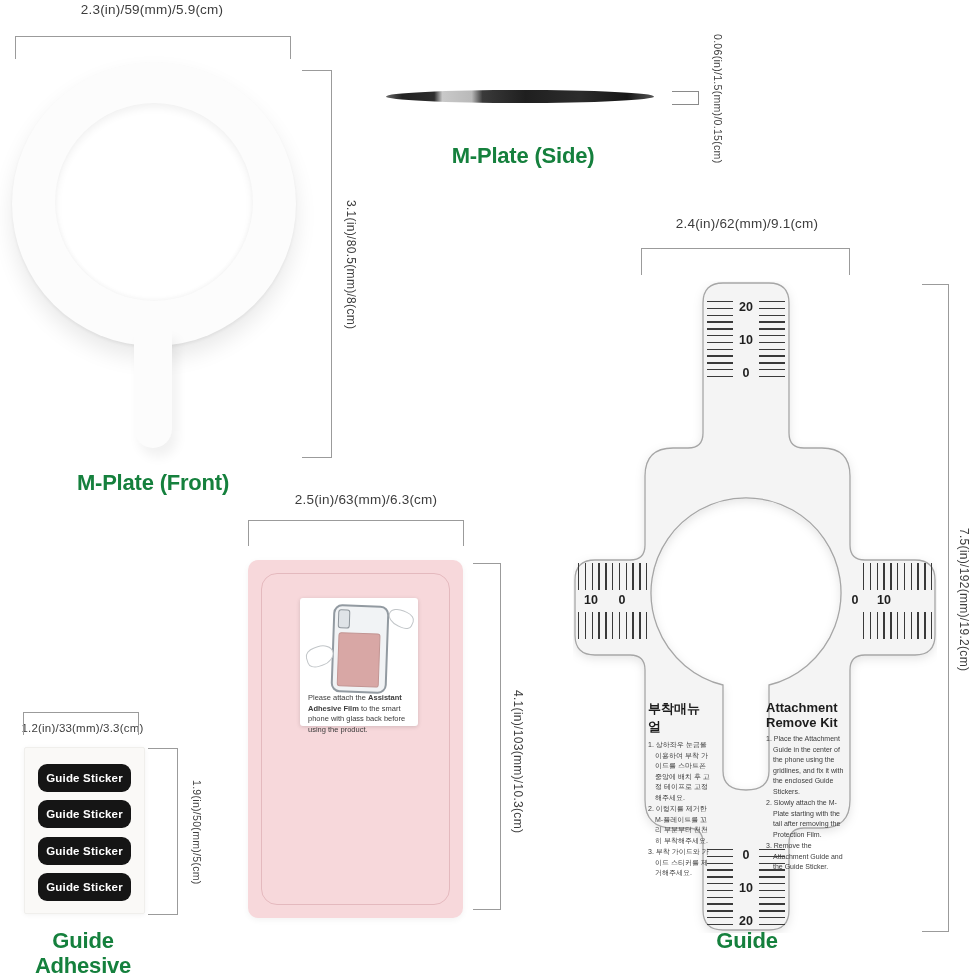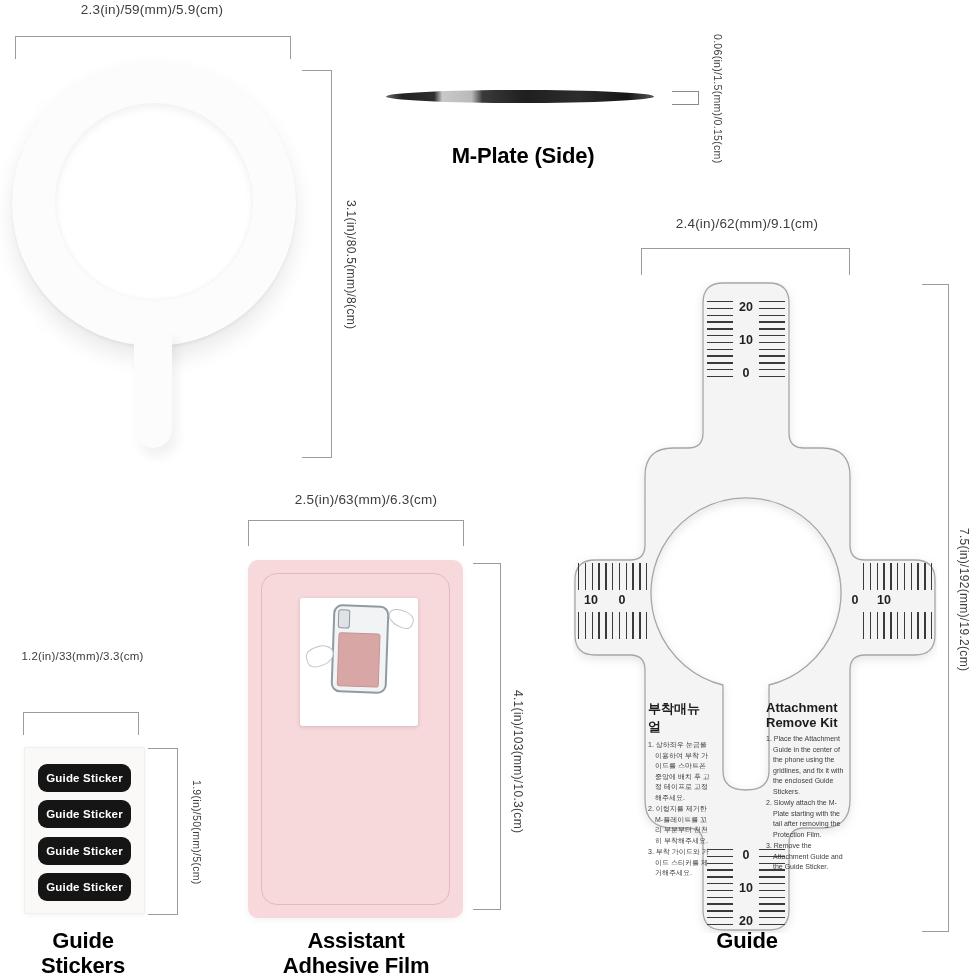--- a/index.html
+++ b/index.html
@@ -6,21 +6,21 @@
   .canvas{position:relative;width:980px;height:980px;background:#ffffff;
           font-family:"Liberation Sans","DejaVu Sans",sans-serif;overflow:hidden;border-radius:6px;}
   .abs{position:absolute;}
   .dim-text{position:absolute;color:#3d3d3d;font-size:13.5px;text-align:center;letter-spacing:.2px;}
   .dim-text.small{font-size:11.5px;}
   .bracket-top{position:absolute;border-top:1px solid #9b9b9b;border-left:1px solid #9b9b9b;border-right:1px solid #9b9b9b;}
   .bracket-right{position:absolute;border-top:1px solid #9b9b9b;border-right:1px solid #9b9b9b;border-bottom:1px solid #9b9b9b;}
   .vtext{position:absolute;writing-mode:vertical-rl;color:#3d3d3d;font-size:12px;
          display:flex;align-items:center;justify-content:center;letter-spacing:.3px;}
   .vtext.small{font-size:10.5px;}
-  .product-label{position:absolute;color:#000000;font-weight:700;font-size:22px;line-height:1.12;text-align:center;letter-spacing:-.2px;}
+  .product-label{position:absolute;color:#15803d;font-weight:700;font-size:22px;line-height:1.12;text-align:center;letter-spacing:-.2px;}
   
   .ring-outer{position:absolute;left:12px;top:62px;width:284px;height:284px;border-radius:50%;
               background:#fcfcfc;box-shadow:0 2px 3px rgba(0,0,0,.05),0 12px 22px rgba(0,0,0,.09);}
   .ring-inner{position:absolute;left:43px;top:41px;width:198px;height:198px;border-radius:50%;
               background:#ffffff;box-shadow:inset 0 4px 9px rgba(0,0,0,.06),inset 0 -2px 4px rgba(0,0,0,.03);}
   .ring-tail{position:absolute;left:134px;top:330px;width:38px;height:118px;background:#fcfcfc;
              border-radius:0 0 19px 19px;box-shadow:5px 9px 12px rgba(0,0,0,.06);}
   
   .side-bar{position:absolute;left:386px;top:90px;width:268px;height:13px;border-radius:50%;
             background:linear-gradient(to right,#6a6a6a 0%,#222 6%,#2e2e2e 18%,#c9c9c9 21%,#b9b9b9 32%,#3a3a3a 36%,#1f1f1f 52%,#2c2c2c 72%,#161616 90%,#555 100%);}
@@ -58,20 +58,21 @@
   <div class="bracket-top" style="left:15px;top:36px;width:274px;height:22px;"></div>
 
   <div class="ring-outer">
     <div class="ring-inner"></div>
   </div>
   <div class="ring-tail"></div>
 
   <div class="bracket-right" style="left:302px;top:70px;width:29px;height:386px;"></div>
   <div class="vtext" style="left:340px;top:78px;width:22px;height:374px;">3.1(in)/80.5(mm)/8(cm)</div>
 
+  <div class="product-label" style="left:28px;top:471px;width:250px;">M-Plate (Front)</div>
 
   <div class="side-bar"></div>
   <div class="thick-bracket"></div>
   <div class="vtext small" style="left:706px;top:20px;width:24px;height:158px;">0.06(in)/1.5(mm)/0.15(cm)</div>
   <div class="product-label" style="left:398px;top:144px;width:250px;">M-Plate (Side)</div>
 
   <div class="dim-text" style="left:645px;top:216px;width:204px;">2.4(in)/62(mm)/9.1(cm)</div>
   <div class="bracket-top" style="left:641px;top:248px;width:207px;height:26px;"></div>
 
   <svg class="abs" style="left:573px;top:281px;" width="364" height="652" viewBox="-2 -2 364 652">
@@ -123,54 +124,53 @@
     <div class="manual-step">3. Remove the Attachment Guide and the Guide Sticker.</div>
   </div>
 
   <div class="bracket-right" style="left:922px;top:284px;width:26px;height:646px;"></div>
   <div class="vtext" style="left:952px;top:430px;width:24px;height:340px;">7.5(in)/192(mm)/19.2(cm)</div>
 
   <div class="product-label" style="left:622px;top:929px;width:250px;">
     <div>Guide</div>
   </div>
 
-  <div class="dim-text small" style="left:10px;top:650px;width:145px;">1.2(in)/33(mm)/3.3(cm)</div>
+  <div class="dim-text small" style="left:10px;top:722px;width:145px;">1.2(in)/33(mm)/3.3(cm)</div>
   <div class="bracket-top" style="left:23px;top:712px;width:114px;height:22px;"></div>
 
   <div class="sticker-sheet">
     <div class="sticker" style="top:16px;">Guide Sticker</div>
     <div class="sticker" style="top:52px;">Guide Sticker</div>
     <div class="sticker" style="top:89px;">Guide Sticker</div>
     <div class="sticker" style="top:125px;">Guide Sticker</div>
   </div>
 
   <div class="bracket-right" style="left:148px;top:748px;width:29px;height:165px;"></div>
   <div class="vtext small" style="left:186px;top:755px;width:22px;height:155px;">1.9(in)/50(mm)/5(cm)</div>
 
   <div class="product-label" style="left:8px;top:929px;width:150px;">
     <div>Guide</div>
-    <div>Stickers</div>
+    <div>Adhesive</div>
   </div>
 
   <div class="dim-text" style="left:266px;top:492px;width:200px;">2.5(in)/63(mm)/6.3(cm)</div>
   <div class="bracket-top" style="left:248px;top:520px;width:214px;height:25px;"></div>
 
   <div class="film">
     <div class="film-inner"></div>
     <div class="film-label">
       <div class="mini-phone">
         <div class="mini-cam"></div>
         <div class="mini-film"></div>
       </div>
       <div class="hand" style="left:6px;top:48px;width:26px;height:18px;border-radius:45% 55% 60% 40%;transform:rotate(-18deg);"></div>
       <div class="hand" style="left:88px;top:12px;width:24px;height:15px;border-radius:55% 45% 40% 60%;transform:rotate(24deg);"></div>
+      <div class="film-caption">
+        <span>Please attach the </span><b>Assistant Adhesive Film</b><span> to the smart phone with glass back before using the product.</span>
+      </div>
     </div>
   </div>
 
   <div class="bracket-right" style="left:473px;top:563px;width:27px;height:345px;"></div>
   <div class="vtext" style="left:506px;top:600px;width:24px;height:324px;">4.1(in)/103(mm)/10.3(cm)</div>
 
-  <div class="product-label" style="left:231px;top:929px;width:250px;">
-    <div>Assistant</div>
-    <div>Adhesive Film</div>
-  </div>
 
 </div>
 
 </body></html>

